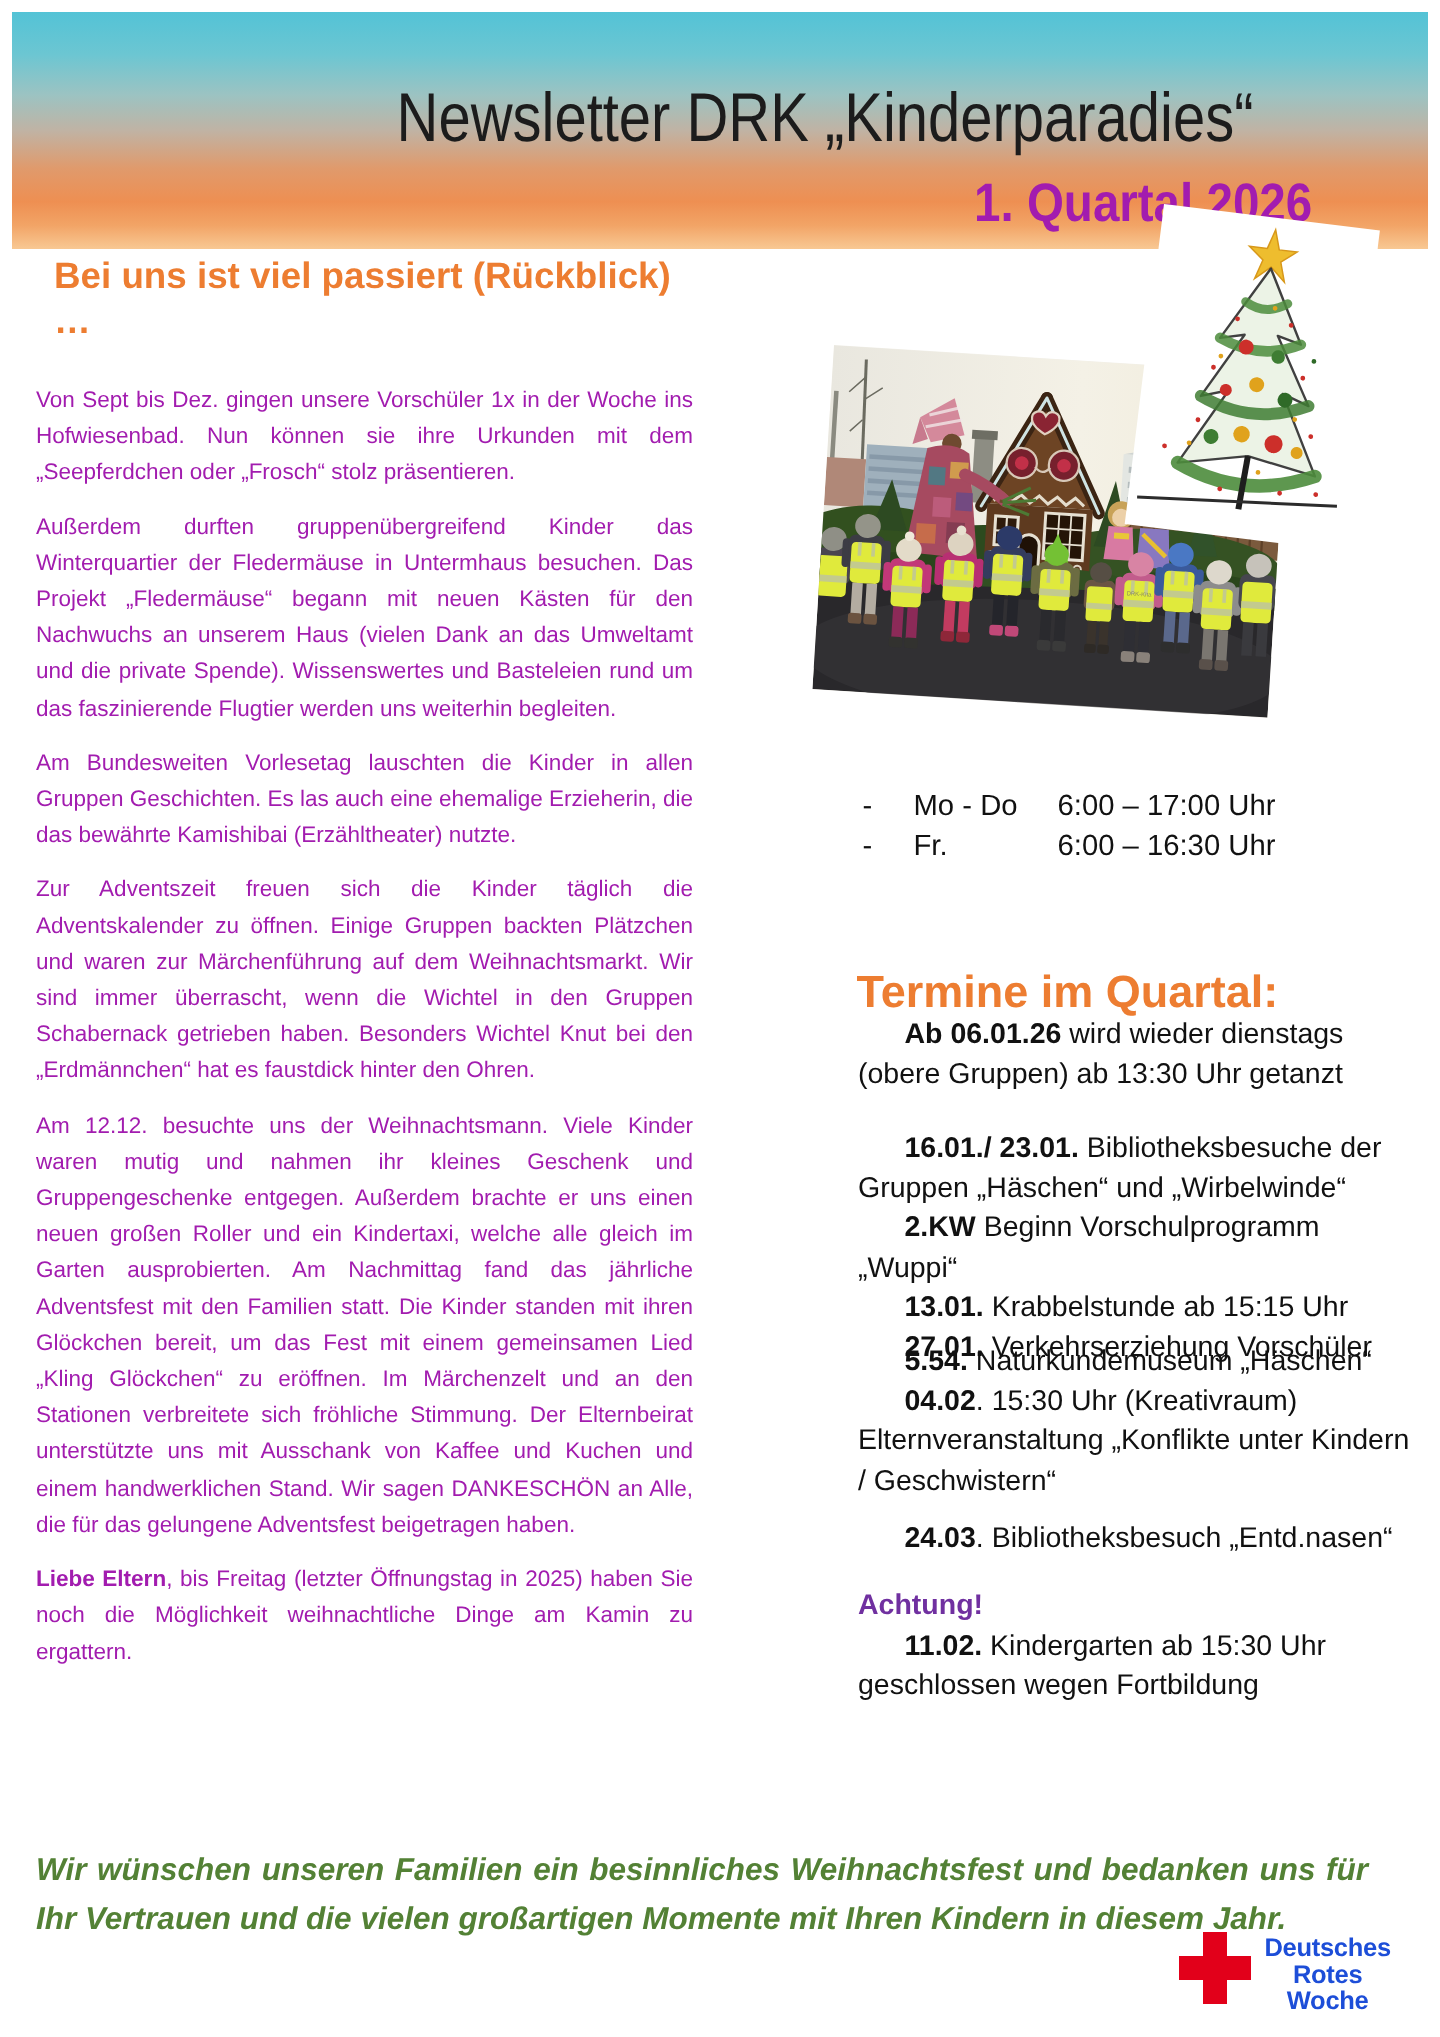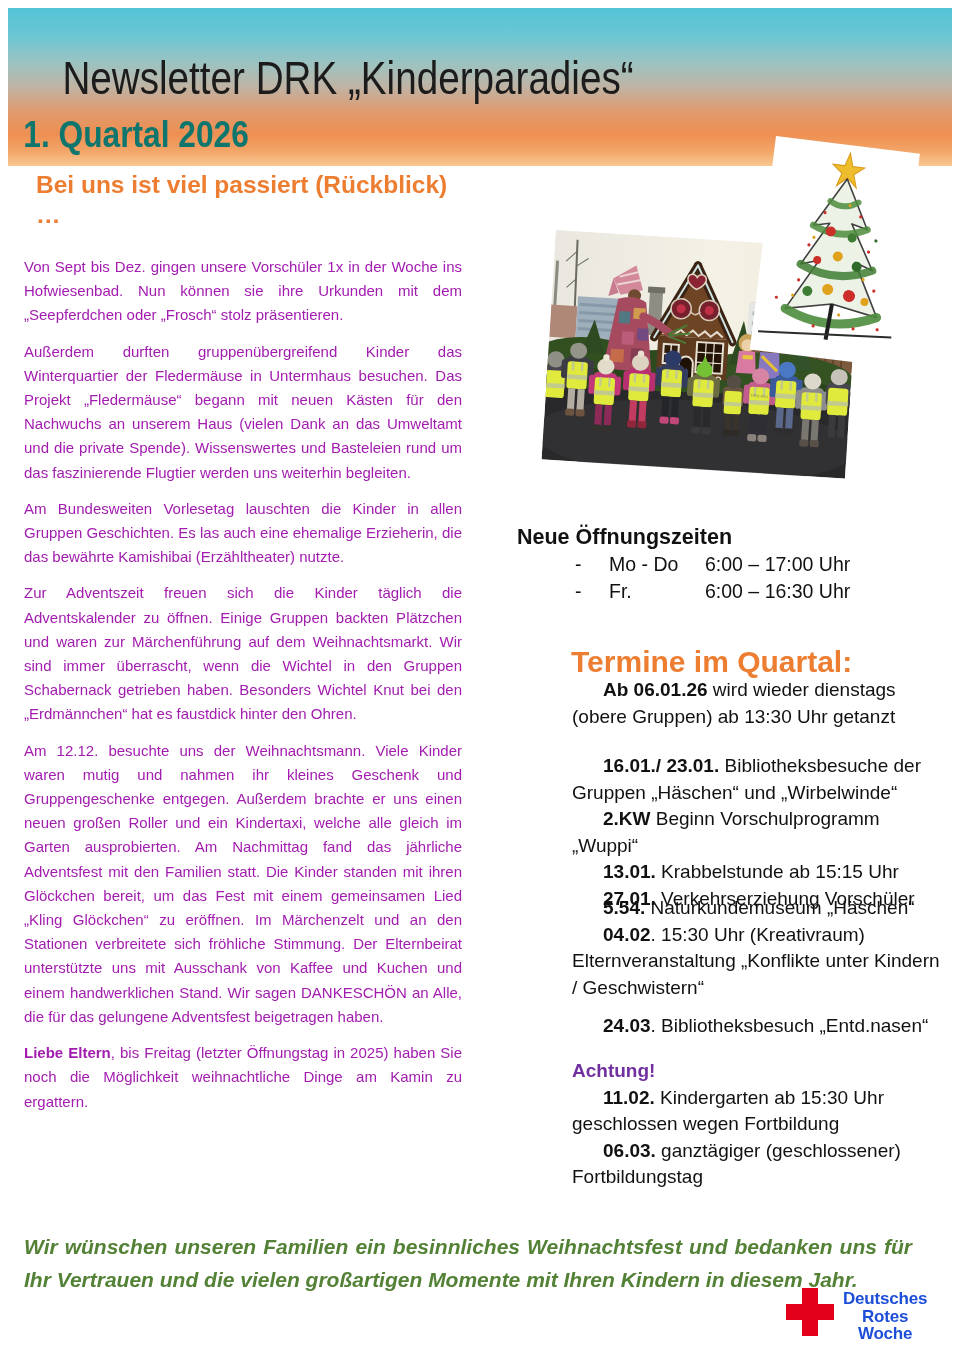--- a/index.html
+++ b/index.html
@@ -3,24 +3,24 @@
 <meta charset="utf-8">
 <style>
   html,body{margin:0;padding:0;background:#ffffff;}
   .page{position:relative;width:960px;height:1358px;background:#fff;overflow:hidden;
         font-family:"Liberation Sans",sans-serif;color:#1a1a1a;}
 
   
   .band{position:absolute;left:8px;top:8px;width:944px;height:158px;
     background:linear-gradient(180deg,#53c3d6 0%,#6cc6d2 18%,#9cc3c2 35%,
       #c0b3a4 50%,#e09a6c 66%,#ee8f52 80%,#f2a466 90%,#f8c893 100%);}
-  .title-wrap{position:absolute;left:8px;top:54px;width:870px;text-align:left;z-index:2;}
+  .title-wrap{position:absolute;left:8px;top:54px;width:870px;text-align:right;z-index:2;padding-left:12px;}
   .title-wrap h1{margin:0;font-size:46px;line-height:48px;font-weight:400;color:#1c1c1c;
     display:inline-block;transform:scaleX(0.84);transform-origin:50% 50%;white-space:nowrap;}
-  .title-wrap h2{margin:14px 0 0;font-size:36px;line-height:38px;font-weight:700;color:#0f766e;}
+  .title-wrap h2{margin:14px 0 0;font-size:36px;line-height:38px;font-weight:700;color:#a21caf;}
   .title-wrap h2 span{display:inline-block;transform:scaleX(0.88);transform-origin:50% 50%;white-space:nowrap;}
 
   
   .tree-card{position:absolute;left:776px;top:136px;width:145px;height:215px;background:#fff;
     transform:rotate(7deg);transform-origin:0 0;z-index:3;}
 
   
   .photo{position:absolute;left:556px;top:230px;width:304px;height:230px;
     transform:rotate(3.6deg);transform-origin:0 0;z-index:1;background:#f2f0e9;}
 
@@ -335,21 +335,20 @@
     <div class="sect-h">Bei uns ist viel passiert (Rückblick) …</div>
     <p>Von Sept bis Dez. gingen unsere Vorschüler 1x in der Woche ins Hofwiesenbad. Nun können sie ihre Urkunden mit dem „Seepferdchen oder „Frosch“ stolz präsentieren.</p>
     <p>Außerdem durften gruppenübergreifend Kinder das Winterquartier der Fledermäuse in Untermhaus besuchen. Das Projekt „Fledermäuse“ begann mit neuen Kästen für den Nachwuchs an unserem Haus (vielen Dank an das Umweltamt und die private Spende). Wissenswertes und Basteleien rund um das faszinierende Flugtier werden uns weiterhin begleiten.</p>
     <p>Am Bundesweiten Vorlesetag lauschten die Kinder in allen Gruppen Geschichten. Es las auch eine ehemalige Erzieherin, die das bewährte Kamishibai (Erzähltheater) nutzte.</p>
     <p>Zur Adventszeit freuen sich die Kinder täglich die Adventskalender zu öffnen. Einige Gruppen backten Plätzchen und waren zur Märchenführung auf dem Weihnachtsmarkt. Wir sind immer überrascht, wenn die Wichtel in den Gruppen Schabernack getrieben haben. Besonders Wichtel Knut bei den „Erdmännchen“ hat es faustdick hinter den Ohren.</p>
     <p>Am 12.12. besuchte uns der Weihnachtsmann. Viele Kinder waren mutig und nahmen ihr kleines Geschenk und Gruppengeschenke entgegen. Außerdem brachte er uns einen neuen großen Roller und ein Kindertaxi, welche alle gleich im Garten ausprobierten. Am Nachmittag fand das jährliche Adventsfest mit den Familien statt. Die Kinder standen mit ihren Glöckchen bereit, um das Fest mit einem gemeinsamen Lied „Kling Glöckchen“ zu eröffnen. Im Märchenzelt und an den Stationen verbreitete sich fröhliche Stimmung. Der Elternbeirat unterstützte uns mit Ausschank von Kaffee und Kuchen und einem handwerklichen Stand. Wir sagen DANKESCHÖN an Alle, die für das gelungene Adventsfest beigetragen haben.</p>
     <p><b>Liebe Eltern</b><span>, bis Freitag (letzter Öffnungstag in 2025) haben Sie noch die Möglichkeit weihnachtliche Dinge am Kamin zu ergattern.</span></p>
   </div>
 
   <div class="hours">
-    <div class="hours-h">Neue Öffnungszeiten</div>
     <div class="hours-row">
       <span class="dash">-</span>
       <span class="hlabel">Mo - Do</span>
       <span class="htime">6:00 – 17:00 Uhr</span>
     </div>
     <div class="hours-row">
       <span class="dash">-</span>
       <span class="hlabel">Fr.</span>
       <span class="htime">6:00 – 16:30 Uhr</span>
     </div>
@@ -373,21 +372,20 @@
     <div class="entry"><b>04.02</b><span>. 15:30 Uhr (Kreativraum) Elternveranstaltung „Konflikte unter Kindern / Geschwistern“</span></div>
   </div>
 
   <div class="sched g4">
     <div class="entry"><b>24.03</b><span>. Bibliotheksbesuch „Entd.nasen“</span></div>
   </div>
 
   <div class="sched achtung">
     <div class="ach-h">Achtung!</div>
     <div class="entry"><b>11.02.</b><span> Kindergarten ab 15:30 Uhr geschlossen wegen Fortbildung</span></div>
-    <div class="entry"><b>06.03.</b><span> ganztägiger (geschlossener) Fortbildungstag</span></div>
   </div>
 
   <div class="wish">Wir wünschen unseren Familien ein besinnliches Weihnachtsfest und bedanken uns für Ihr Vertrauen und die vielen großartigen Momente mit Ihren Kindern in diesem Jahr.</div>
 
   <div class="drk">
     <svg class="cross" viewBox="0 0 30 30">
       <path d="M10,0 h10 v10 h10 v10 h-10 v10 h-10 v-10 h-10 v-10 h10 Z" fill="#E2001A"></path>
     </svg>
     <div class="drk-text">
       <div>Deutsches</div>

